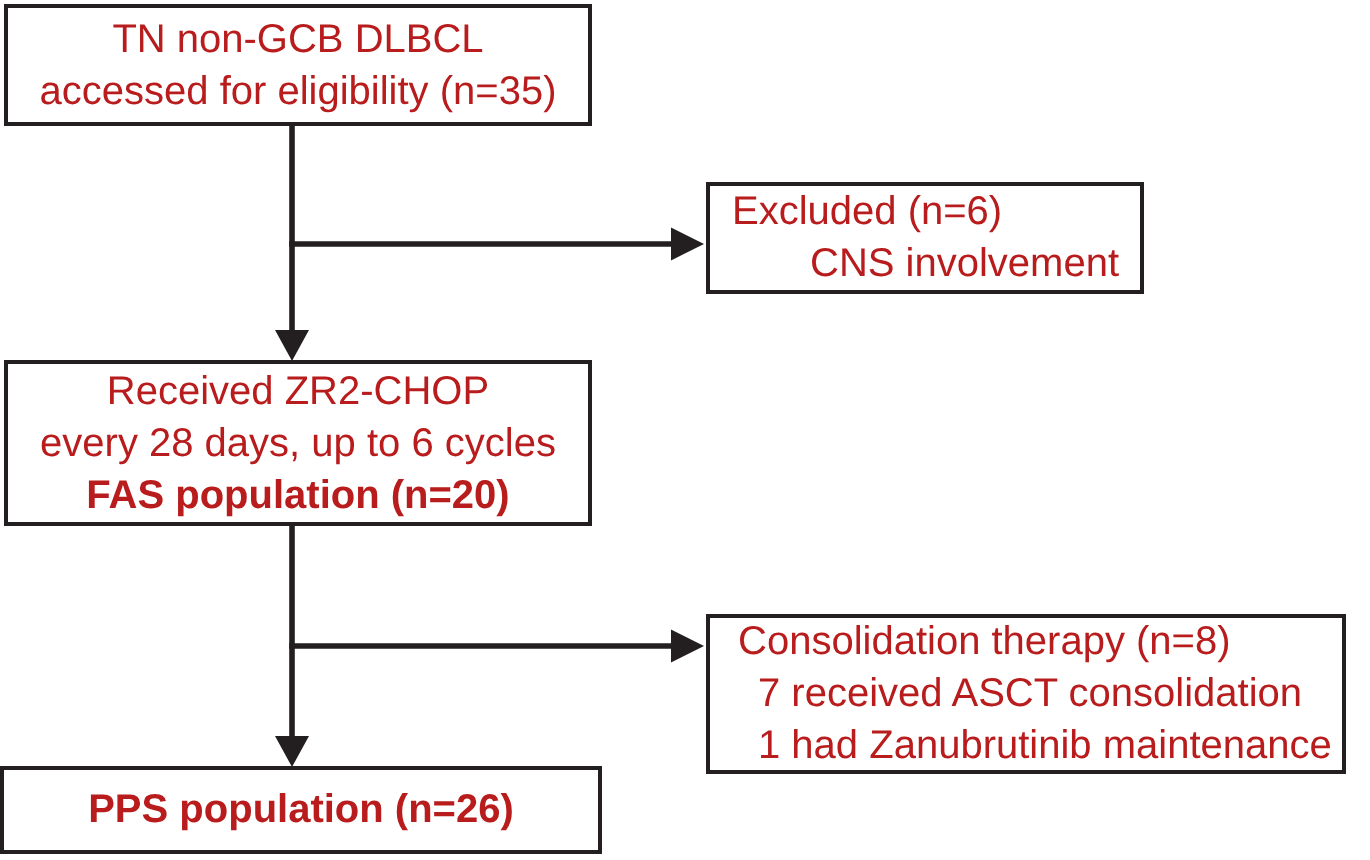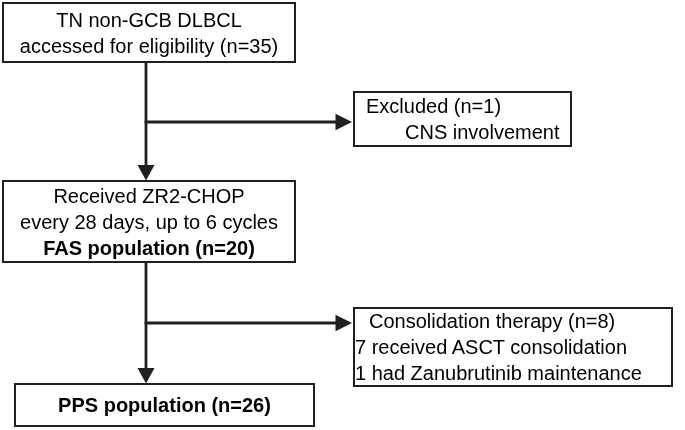--- a/index.html
+++ b/index.html
@@ -6,21 +6,21 @@
     margin: 0;
     padding: 0;
     background: #ffffff;
   }
   .canvas {
     position: relative;
     width: 685px;
     height: 430px;
     background: #ffffff;
     font-family: "Liberation Sans", sans-serif;
-    color: #000000;
+    color: #b91c1c;
     overflow: hidden;
   }
   .connectors {
     position: absolute;
     left: 0;
     top: 0;
     width: 685px;
     height: 430px;
   }
   .connectors line {
@@ -76,23 +76,23 @@
     top: 283px;
     width: 320px;
     height: 80px;
     display: flex;
     flex-direction: column;
     justify-content: center;
     text-align: left;
     margin-top: 24px;
   }
   .box-consolidation .line-title { padding-left: 14px; }
-  .box-consolidation .line-detail { }
+  .box-consolidation .line-detail { padding-left: 24px; }
   .box-pps {
-    left: 14px;
+    left: 0;
     top: 383px;
     width: 301px;
     height: 44px;
     display: flex;
     flex-direction: column;
     justify-content: center;
     text-align: center;
   }
   .bold { font-weight: bold; }
 </style>
@@ -115,21 +115,21 @@
     <line x1="144.6" y1="323" x2="337" y2="323"></line>
     <polygon points="335.5,314.8 335.5,331.2 352,323"></polygon>
   </svg>
 
   <div class="box box-eligibility">
     <div>TN non-GCB DLBCL</div>
     <div>accessed for eligibility (n=35)</div>
   </div>
 
   <div class="box box-excluded">
-    <div class="line-title">Excluded (n=1)</div>
+    <div class="line-title">Excluded (n=6)</div>
     <div class="line-detail">CNS involvement</div>
   </div>
 
   <div class="box box-fas">
     <div>Received ZR2-CHOP</div>
     <div>every 28 days, up to 6 cycles</div>
     <div class="bold">FAS population (n=20)</div>
   </div>
 
   <div class="box box-consolidation">

